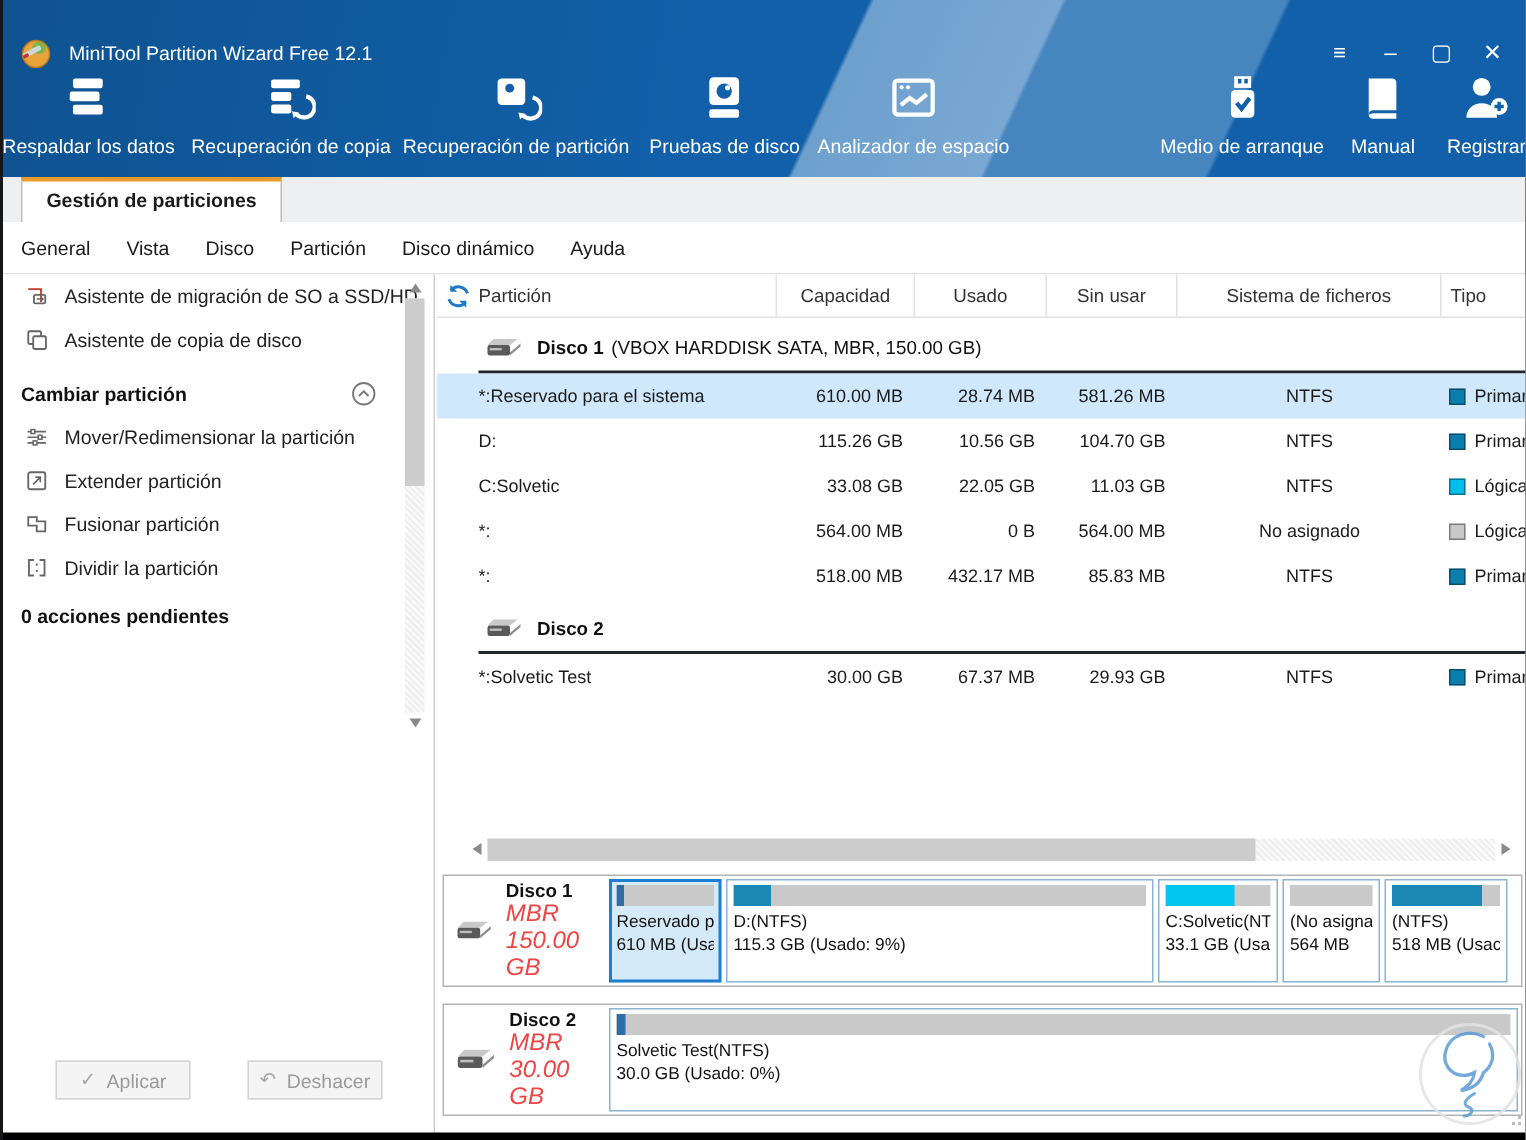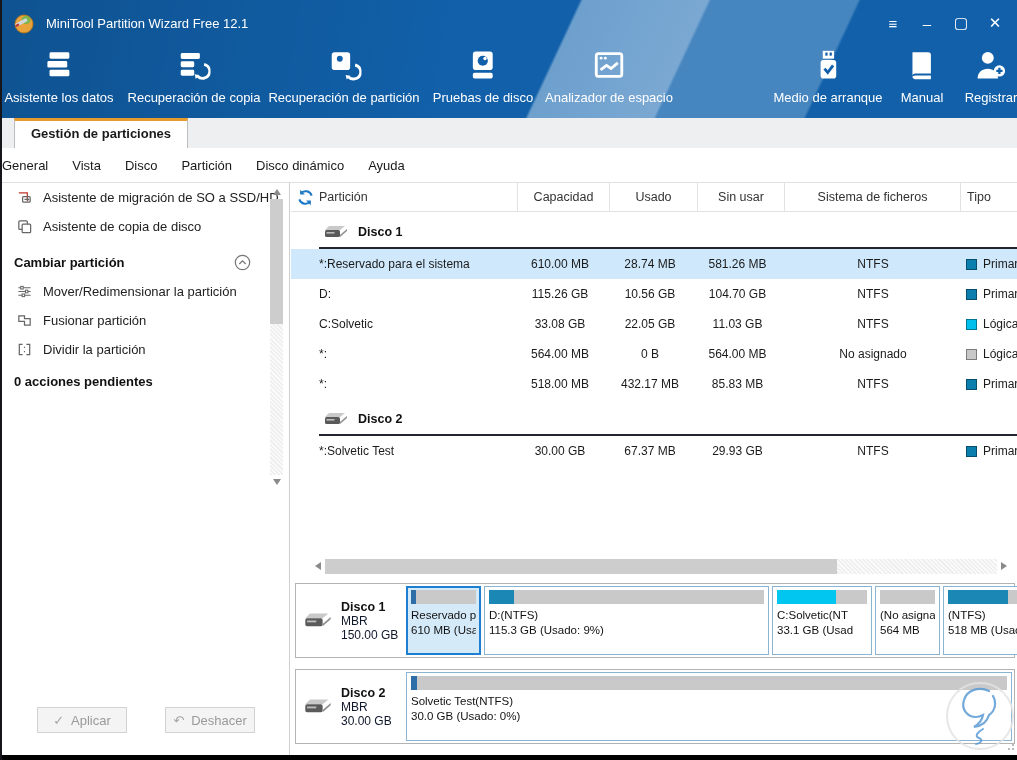--- a/index.html
+++ b/index.html
@@ -11,21 +11,21 @@
   }
 
   
   .bluehead {
     position:absolute; left:0; top:0; width:100%; height:118px;
     background-image:
       linear-gradient(115deg, rgba(255,255,255,0) 54%, rgba(186,212,236,.55) 54.3%, rgba(186,212,236,.62) 66%, rgba(150,190,224,.40) 66.3%, rgba(150,190,224,.40) 80%, rgba(255,255,255,0) 80.3%),
       linear-gradient(100deg, rgba(0,0,0,.14) 0%, rgba(0,0,0,0) 45%),
       linear-gradient(#1160a9,#1160a9);
   }
-  .titlebar { position:absolute; left:0; top:4px; width:100%; height:38px; display:flex; align-items:center; }
+  .titlebar { position:absolute; left:0; top:16px; width:100%; height:38px; display:flex; align-items:center; }
   .app-icon { width:24px; height:24px; margin:0 10px 0 10px; }
   .title { color:#fff; font-size:13px; }
   .win-controls { position:absolute; right:8px; top:0; height:38px; display:flex; align-items:center; gap:6px; }
   .win-btn { width:28px; height:30px; display:flex; align-items:center; justify-content:center;
              color:#fff; font-size:15px; cursor:default; }
 
   .toolbar { position:absolute; left:0; top:38px; width:100%; height:80px; }
   .tb-item { position:absolute; top:4px; transform:translateX(-50%); text-align:center; color:#fff; cursor:default; }
   .tb-icon { display:block; height:46px; padding-top:6px; }
   .tb-icon svg { width:34px; height:34px; }
@@ -34,21 +34,21 @@
   
   .tabbar { position:absolute; left:0; top:118px; width:100%; height:30px; background:#edeff1; }
   .tab-active {
     position:absolute; left:12px; top:0; width:174px; height:30px; background:#fff;
     border:1px solid #bdbdbd; border-top:3px solid #e79b2d; border-bottom:none;
     font-size:13px; font-weight:bold; color:#1a1a1a; text-align:center; line-height:25px;
   }
 
   
   .menubar { position:absolute; left:0; top:148px; width:100%; height:34px; background:#fff;
-             display:flex; align-items:center; gap:24px; }
+             display:flex; align-items:center; padding-left:12px; gap:24px; }
   .menu-item { font-size:13px; color:#1a1a1a; cursor:default; white-space:nowrap; }
 
   
   .content { position:absolute; left:0; top:182px; width:100%; height:573px; border-top:1px solid #e0e0e0; }
 
   
   .sidebar { position:absolute; left:0; top:0; width:288px; height:573px; background:#fff; border-right:1px solid #cfcfcf; }
   .sb-section-head { display:flex; align-items:center; height:30px; margin-top:6px; padding-left:12px; }
   .sb-section-title { font-size:13px; font-weight:bold; color:#111; flex:1; }
   .collapse-btn { width:17px; height:17px; margin-right:38px; }
@@ -85,41 +85,41 @@
 
   .grp { display:flex; align-items:center; gap:9px; padding-left:32px; height:30px; margin-top:5px; }
   .grp .dico { width:26px; height:16px; }
   .grp-name { font-size:12.5px; font-weight:bold; color:#111; white-space:nowrap; }
   .grp-info { font-size:12.5px; color:#111; white-space:nowrap; margin-left:-4px; }
   .grp-line { border-bottom:2px solid #23252e; margin-left:28px; }
 
   .t-row { height:30px; font-size:12px; color:#1b1b1b; }
   .t-row.selected { background:#cfe8fb; }
   .c-part { padding-left:28px; white-space:nowrap; overflow:hidden; }
-  .c-num { text-align:center; padding-right:8px; white-space:nowrap; }
+  .c-num { text-align:right; padding-right:8px; white-space:nowrap; }
   .c-fs { text-align:center; white-space:nowrap; }
   .c-type { display:flex; align-items:center; gap:6px; padding-left:5px; white-space:nowrap; overflow:hidden; }
   .type-sq { width:11px; height:11px; border:1px solid rgba(0,0,0,.38); flex:0 0 11px; }
 
   
   .h-scroll { position:absolute; left:24px; top:376px; width:692px; height:15px; }
   .h-arrow { position:absolute; top:3px; width:0; height:0; border-top:4px solid transparent; border-bottom:4px solid transparent; }
   .h-arrow.left { left:0; border-right:6px solid #8a8a8a; }
   .h-arrow.right { right:0; border-left:6px solid #8a8a8a; }
   .h-track { position:absolute; left:10px; right:10px; top:0; height:15px;
              background:repeating-linear-gradient(45deg,#efefef 0 1.5px,#fafafa 1.5px 3px); }
   .h-thumb { position:absolute; left:10px; top:0; width:512px; height:15px; background:#cdcdcd; }
 
   
   .panel { position:absolute; left:4px; width:720px; height:75px; background:#fff; border:1px solid #b3b3b3; display:flex; }
   #panel1 { top:400px; } #panel2 { top:486px; }
   .pl-label { flex:0 0 108px; display:flex; align-items:center; }
   .pl-label .dico { width:30px; height:19px; margin:0 8px 0 7px; }
   .pl-lines .l1 { font-size:12.5px; font-weight:bold; color:#111; }
-  .pl-lines .l2, .pl-lines .l3 { font-size:12px; color:#0f172a; }
+  .pl-lines .l2, .pl-lines .l3 { font-size:16px; color:#ef4444;font-style:italic; }
   .blocks { flex:1; display:flex; gap:3px; padding:2px 2px; }
   .block { border:1px solid #8ab4d2; background:#fff; padding:3px 4px 0 4px; overflow:hidden; cursor:default; }
   .block.selected { border:2px solid #1e7fd0; background:#d5eaf9; padding:2px 3px 0 3px; }
   .bar { height:14px; background:#c9c9c9; margin-bottom:4px; position:relative; overflow:hidden; }
   .bar .fill { position:absolute; left:0; top:0; bottom:0; }
   .bl1,.bl2 { font-size:11.5px; color:#111; white-space:nowrap; overflow:hidden; line-height:15px; }
 
   .watermark { position:absolute; right:2px; top:494px; width:74px; height:78px; opacity:.85; }
   .grip { position:absolute; right:4px; top:560px; width:8px; height:8px;
           background:radial-gradient(circle at 2px 6px,#bbb 1px,transparent 1.2px),
@@ -155,21 +155,21 @@
       <div class="tb-item" style="left:57px">
         <span class="tb-icon">
           <svg viewBox="0 0 24 24">
               <g fill="#fff">
                 <rect x="5" y="3" width="14" height="4.6" rx="1"></rect>
                 <rect x="3.5" y="9.2" width="14" height="4.6" rx="1"></rect>
                 <rect x="5" y="15.4" width="14" height="4.6" rx="1"></rect>
               </g>
             </svg>
         </span>
-        <span class="tb-label">Asistente los datos</span>
+        <span class="tb-label">Respaldar los datos</span>
       </div>
       <div class="tb-item" style="left:192px">
         <span class="tb-icon">
           <svg viewBox="0 0 24 24">
               <g fill="#fff">
                 <rect x="3" y="3.5" width="13.5" height="4.2" rx="1"></rect>
                 <rect x="3" y="9.4" width="9.5" height="4.2" rx="1"></rect>
                 <rect x="3" y="15.3" width="9.5" height="4.2" rx="1"></rect>
               </g>
               <path d="M19.5 11.5a5 5 0 1 1-4.6 8.4" stroke="#fff" stroke-width="2" fill="none"></path>
@@ -289,20 +289,27 @@
         <svg class="sb-item-icon" viewBox="0 0 18 18">
           <path d="M2.5 5h13M2.5 9h13M2.5 13h13" stroke="#666" stroke-width="1.2"></path>
           <rect x="5" y="3.6" width="2.6" height="2.8" fill="#fff" stroke="#666" stroke-width="1.1"></rect>
           <rect x="10" y="7.6" width="2.6" height="2.8" fill="#fff" stroke="#666" stroke-width="1.1"></rect>
           <rect x="6.5" y="11.6" width="2.6" height="2.8" fill="#fff" stroke="#666" stroke-width="1.1"></rect>
         </svg>
         <span class="sb-item-label">Mover/Redimensionar la partición</span>
       </div>
       <div class="sb-item">
         <svg class="sb-item-icon" viewBox="0 0 18 18">
+          <rect x="3" y="3" width="12" height="12" rx="1.5" fill="none" stroke="#666" stroke-width="1.3"></rect>
+          <path d="M6.5 11.5l5-5M11.5 10V6.5H8" fill="none" stroke="#666" stroke-width="1.2"></path>
+        </svg>
+        <span class="sb-item-label">Extender partición</span>
+      </div>
+      <div class="sb-item">
+        <svg class="sb-item-icon" viewBox="0 0 18 18">
           <path d="M3 10V4h6v3h6v7H9v-4z" fill="none" stroke="#666" stroke-width="1.3"></path>
         </svg>
         <span class="sb-item-label">Fusionar partición</span>
       </div>
       <div class="sb-item">
         <svg class="sb-item-icon" viewBox="0 0 18 18">
           <path d="M7 3.5H3.5v11H7M11 3.5h3.5v11H11" fill="none" stroke="#666" stroke-width="1.3"></path>
           <path d="M9 6v1.5M9 10.5V12" stroke="#666" stroke-width="1.2"></path>
         </svg>
         <span class="sb-item-label">Dividir la partición</span>
@@ -345,20 +352,21 @@
       </div>
 
       <div class="grp">
         <svg class="dico" viewBox="0 0 26 16">
           <path d="M6 2h16l-5 4H2z" fill="#c9c9c9"></path>
             <rect x="2" y="6" width="15" height="7" rx="1.5" fill="#5a5a5a"></rect>
           <path d="M17 13l7-6V5l-7 6z" fill="#8e8e8e"></path>
             <rect x="3.5" y="8" width="8" height="1.6" fill="#bdbdbd"></rect>
         </svg>
         <span class="grp-name">Disco 1</span>
+        <span class="grp-info">(VBOX HARDDISK SATA, MBR, 150.00 GB)</span>
       </div>
       <div class="grp-line"></div>
 
       <div class="t-grid t-row selected">
         <div class="c-part">*:Reservado para el sistema</div>
         <div class="c-num">610.00 MB</div>
         <div class="c-num">28.74 MB</div>
         <div class="c-num">581.26 MB</div>
         <div class="c-fs">NTFS</div>
         <div class="c-type">
@@ -463,21 +471,21 @@
             <div class="bl1">Reservado pa</div>
             <div class="bl2">610 MB (Usac</div>
           </div>
           <div class="block" style="width:285px">
             <div class="bar">
                 <div class="fill" style="width: 9%; background: rgb(26, 135, 181);"></div>
               </div>
             <div class="bl1">D:(NTFS)</div>
             <div class="bl2">115.3 GB (Usado: 9%)</div>
           </div>
-          <div class="block" style="width:100px">
+          <div class="block" style="width:80px">
             <div class="bar">
                 <div class="fill" style="width: 66%; background: rgb(0, 198, 240);"></div>
               </div>
             <div class="bl1">C:Solvetic(NT</div>
             <div class="bl2">33.1 GB (Usad</div>
           </div>
           <div class="block" style="width:65px">
             <div class="bar">
                 <div class="fill" style="width: 0%; background: rgb(201, 201, 201);"></div>
               </div>

